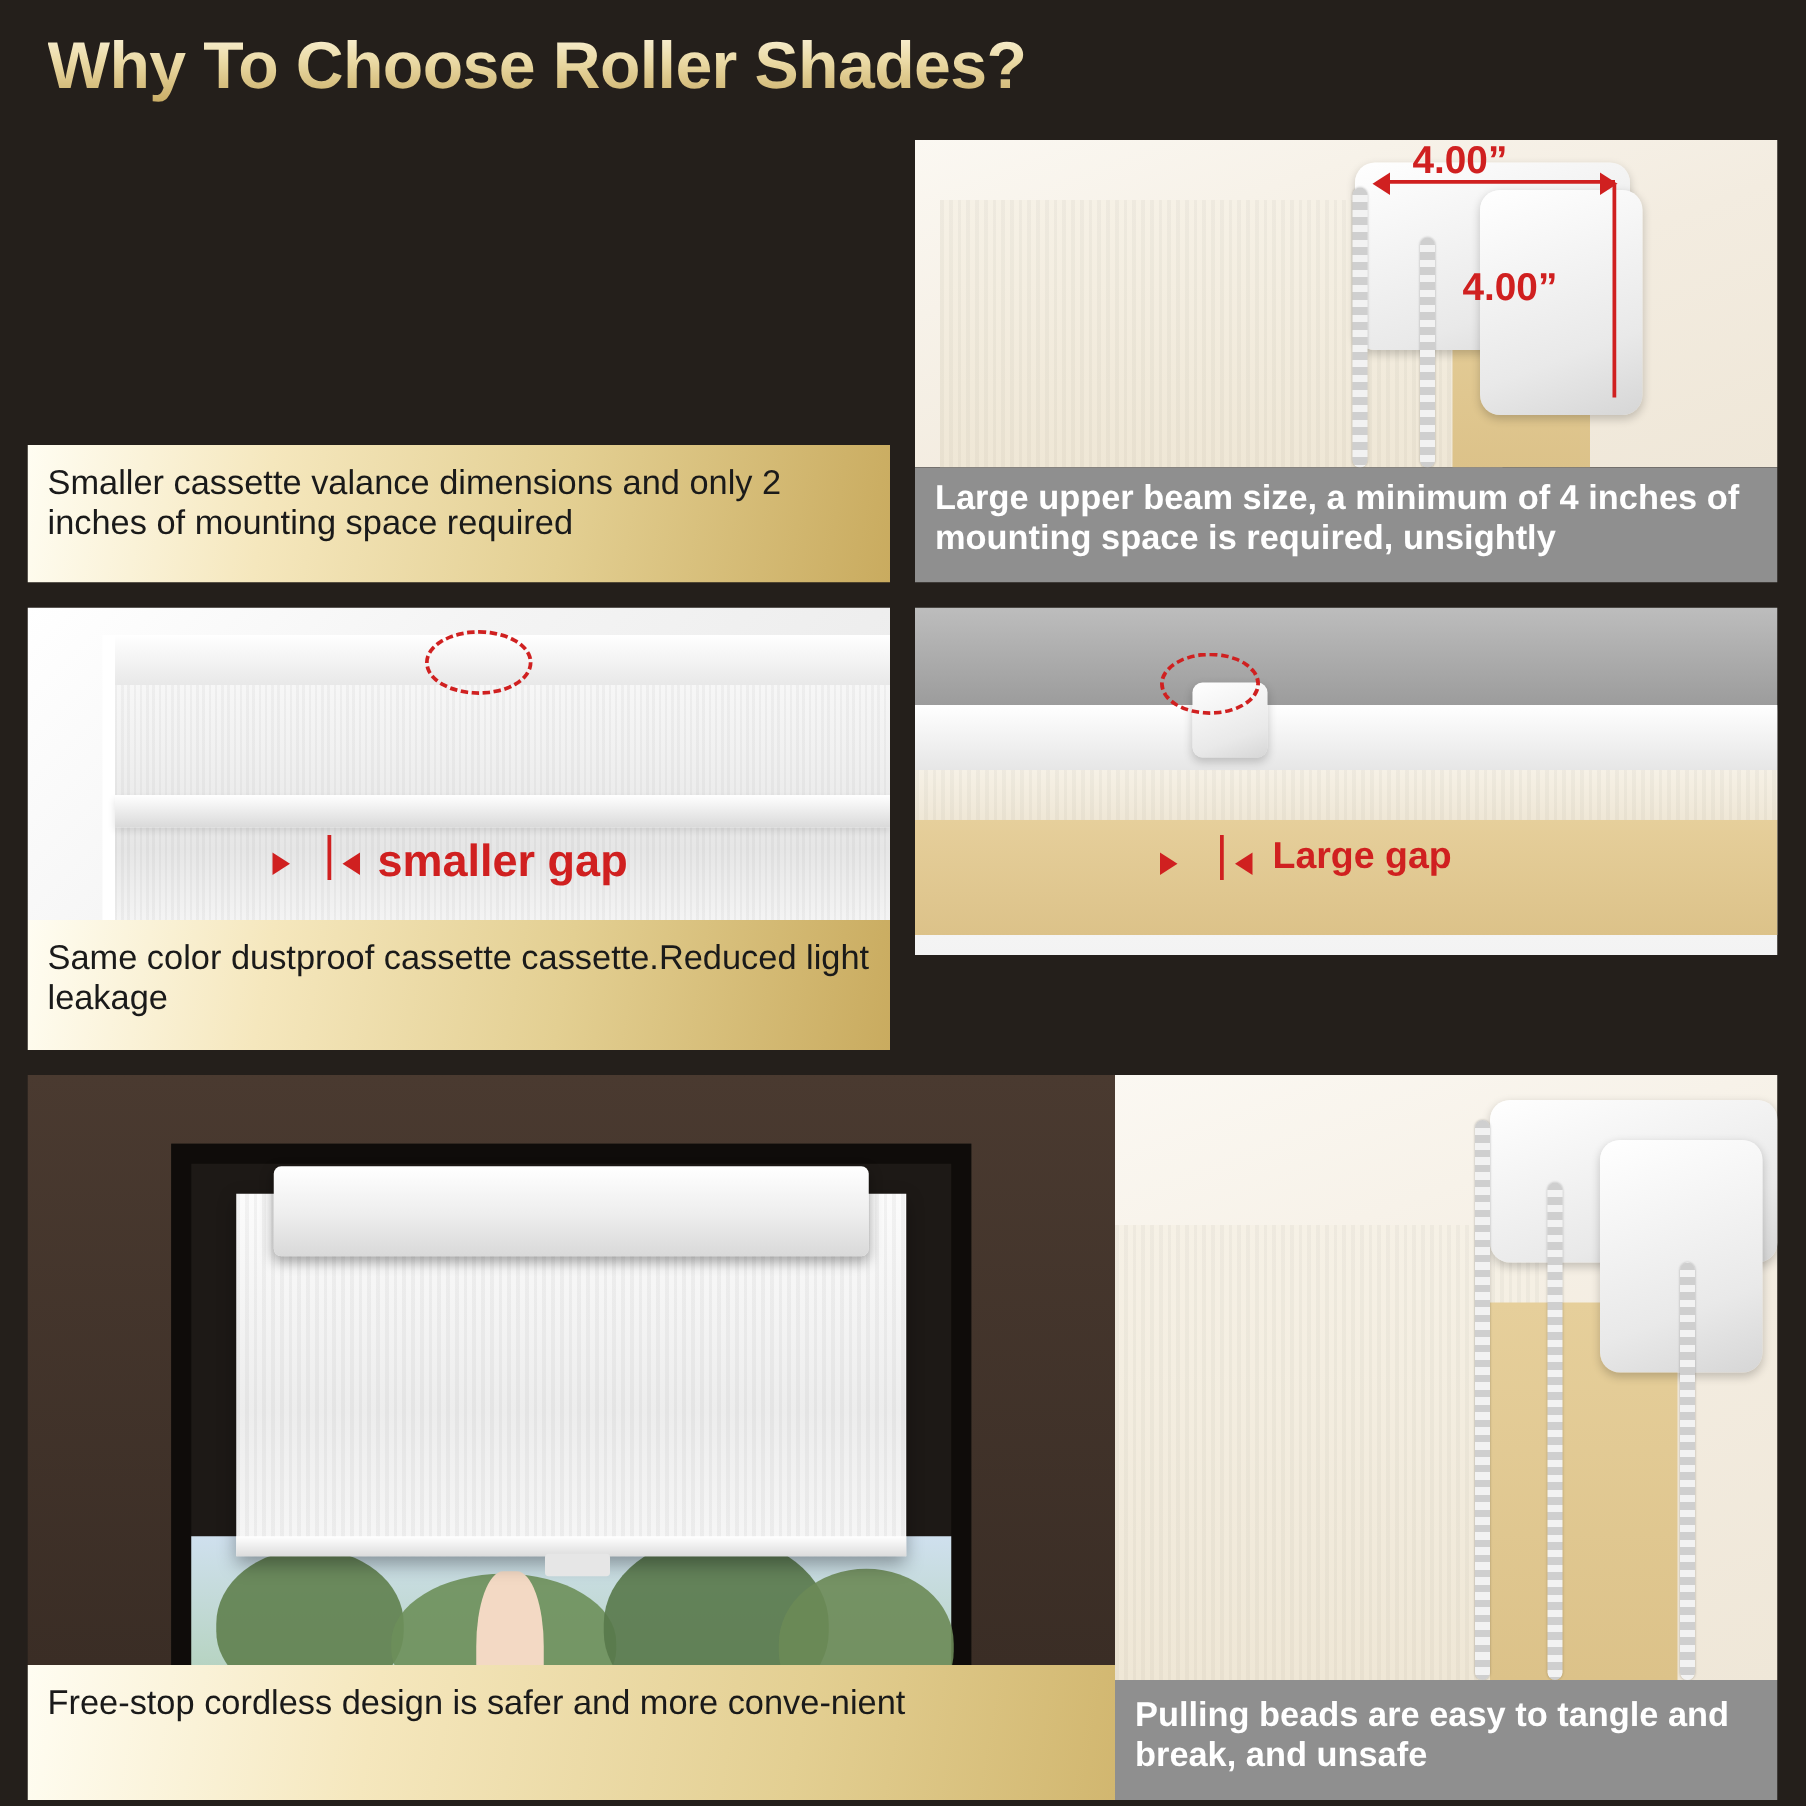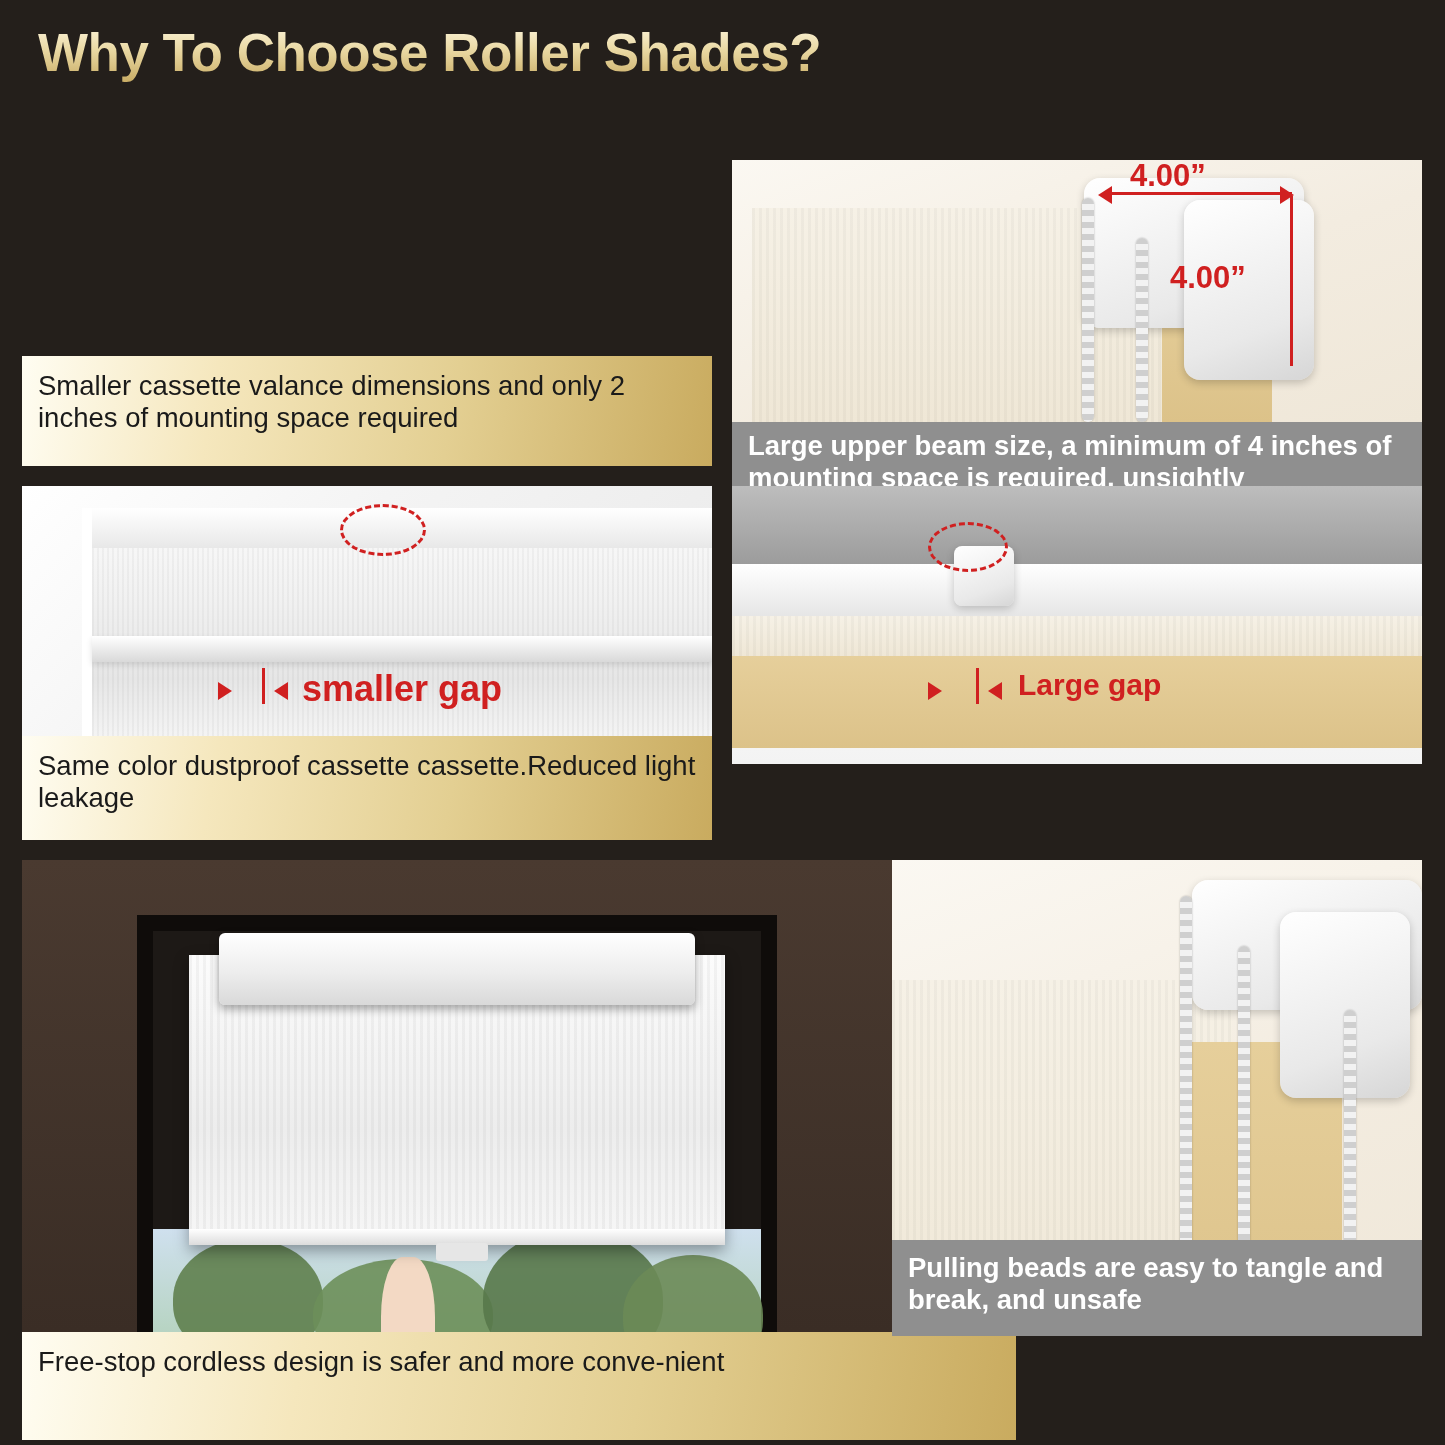--- a/index.html
+++ b/index.html
@@ -179,21 +179,21 @@
 <div class="page">
 
   <div class="title">Why To Choose Roller Shades?</div>
 
   <div class="grid">
 
     <div class="cell" style="left:0px;top:0px;width:690px;height:354px;">
       <div class="caption gold" style="height:110px;">Smaller cassette valance dimensions and only 2 inches of mounting space required</div>
     </div>
 
-    <div class="cell" style="left:710px;top:0px;width:690px;height:354px;margin-top:48px;">
+    <div class="cell" style="left:710px;top:0px;width:690px;height:354px;">
       <div class="photo" style="height:262px;">
         <div class="bg-grad-tan"></div>
         <div class="beige-fabric" style="left:20px;top:48px;width:450px;height:214px;"></div>
         <div class="beige-dark" style="left:430px;top:110px;width:110px;height:152px;"></div>
         <div class="roller-end" style="left:352px;top:18px;width:220px;height:150px;"></div>
         <div class="roller-end" style="left:452px;top:40px;width:130px;height:180px;"></div>
         <div class="beadchain" style="left:350px;top:38px;height:224px;"></div>
         <div class="beadchain" style="left:404px;top:78px;height:184px;"></div>
 
         <div class="dimline" style="left:372px;top:32px;width:188px;height:3px;"></div>
@@ -255,21 +255,21 @@
           <div class="shade-white-big">
             <div class="valance-bar"></div>
             <div style="position:absolute;left:0;right:0;bottom:0;height:16px;background:linear-gradient(180deg,#ffffff,#dcdcdc);"></div>
             <div style="position:absolute;left:46%;bottom:-16px;width:52px;height:18px;background:#e6e6e6;border-radius:3px;"></div>
           </div>
         </div>
       </div>
       <div class="caption gold" style="height:108px;">Free-stop cordless design is safer and more conve-nient</div>
     </div>
 
-    <div class="cell" style="left:870px;top:748px;width:530px;height:476px;">
+    <div class="cell" style="left:870px;top:748px;width:530px;height:580px;">
       <div class="photo" style="height:484px;">
         <div class="bg-grad-tan"></div>
         <div class="beige-fabric" style="left:0;top:120px;width:340px;height:364px;"></div>
         <div class="beige-dark" style="left:300px;top:182px;width:150px;height:302px;"></div>
         <div class="roller-end" style="left:300px;top:20px;width:230px;height:130px;"></div>
         <div class="roller-end" style="left:388px;top:52px;width:130px;height:186px;"></div>
         <div class="beadchain" style="left:288px;top:36px;height:448px;"></div>
         <div class="beadchain" style="left:346px;top:86px;height:398px;"></div>
         <div class="beadchain" style="left:452px;top:150px;height:334px;"></div>
       </div>

